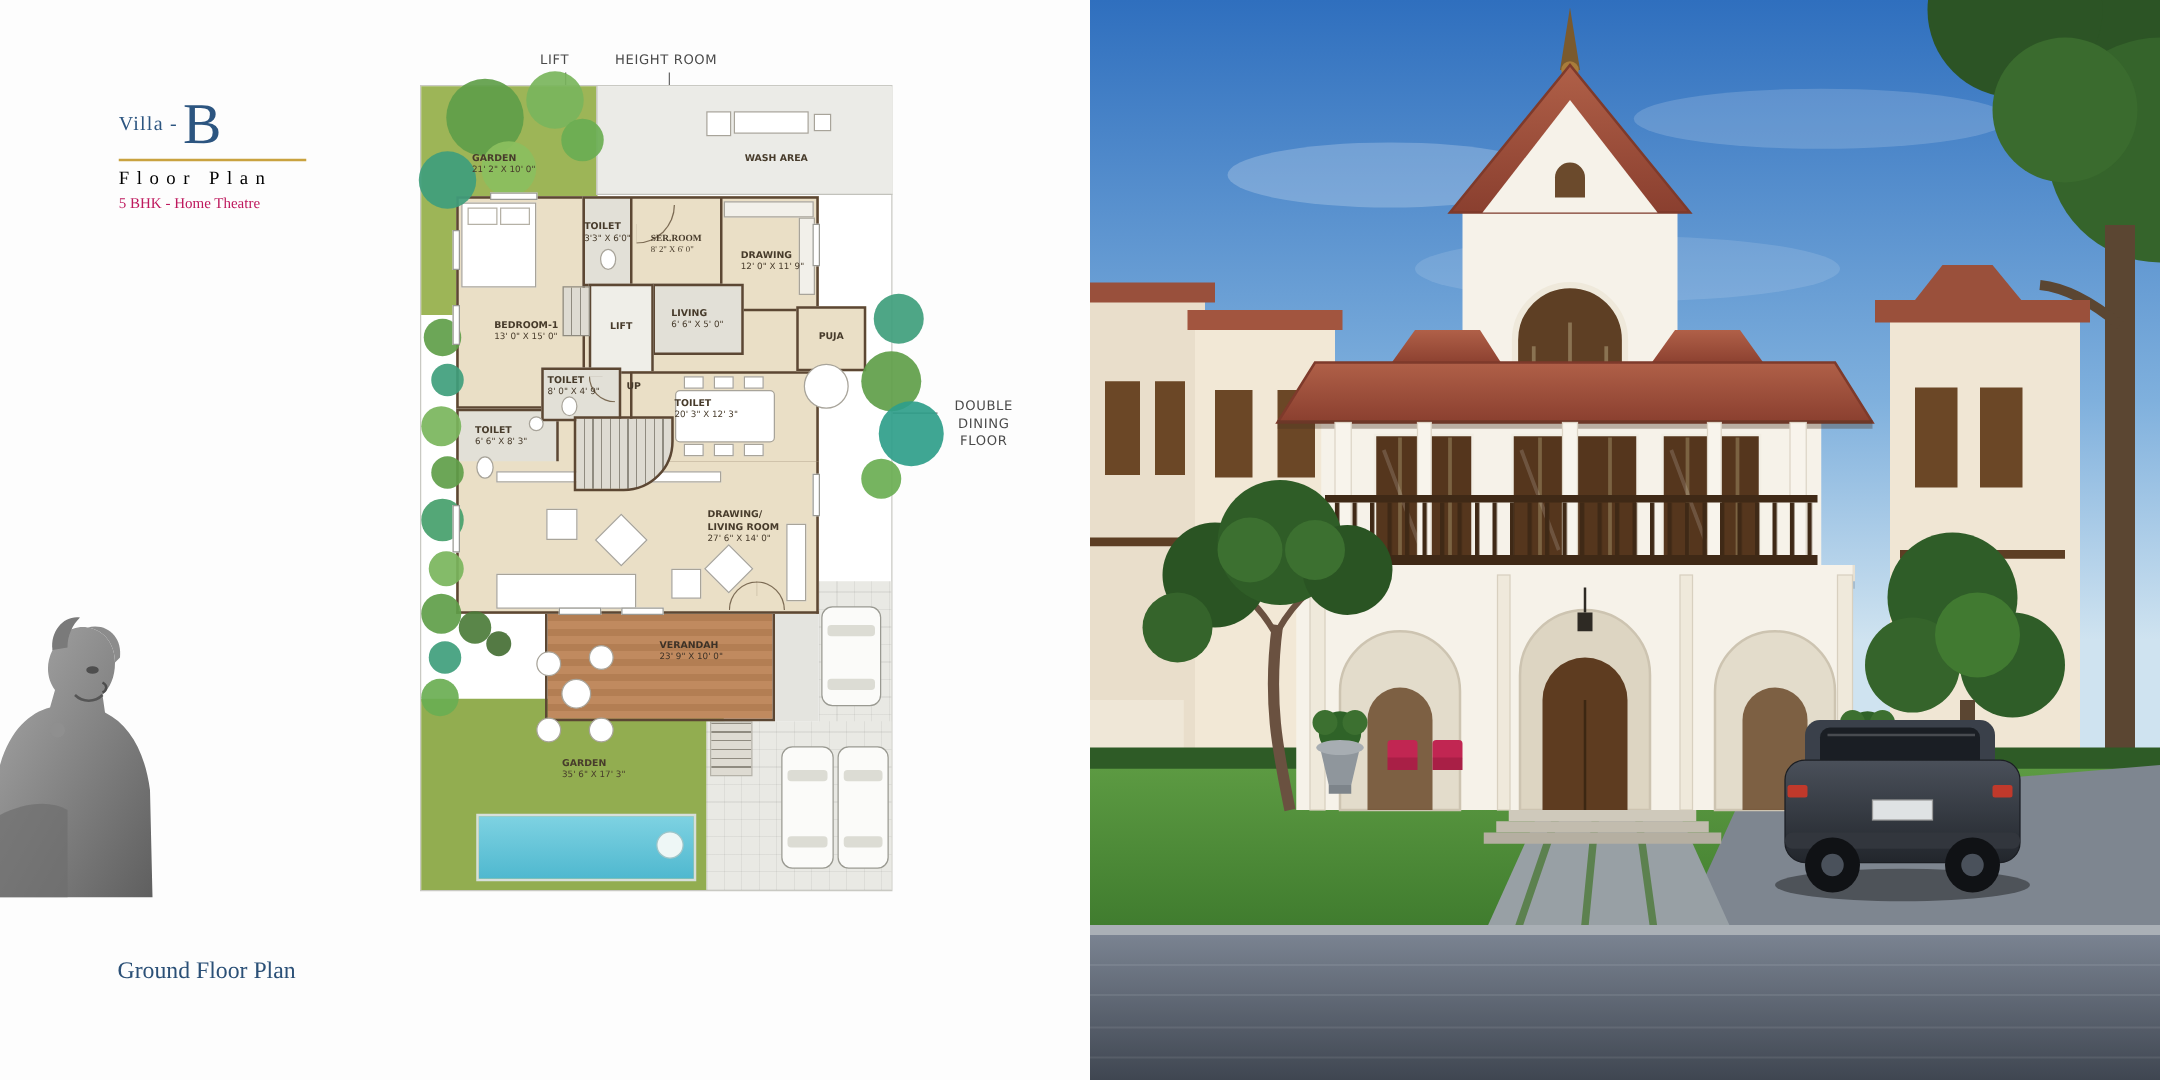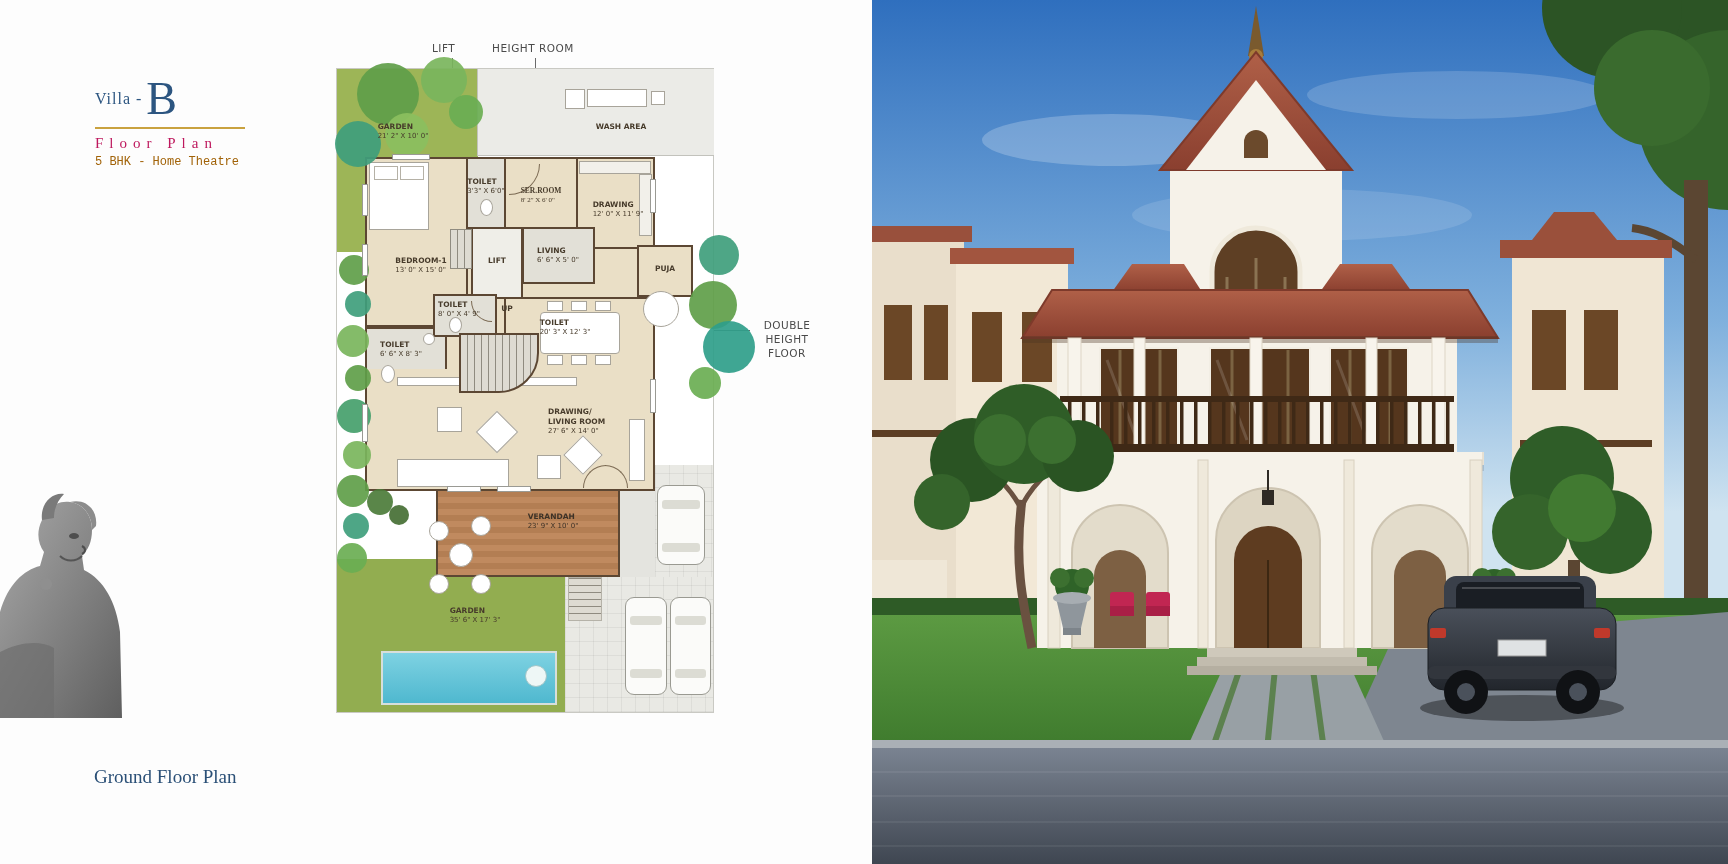--- a/index.html
+++ b/index.html
@@ -5,22 +5,22 @@
   html,body{margin:0;padding:0;background:#ffffff;}
   #page{position:relative;width:1728px;height:864px;background:#fdfdfd;overflow:hidden;
         font-family:"DejaVu Sans",sans-serif;}
   .abs{position:absolute;}
   
   #title-block{position:absolute;left:95px;top:72px;width:150px;text-align:left;}
   #villa-line{font-family:"Liberation Serif",serif;color:#2c5580;}
   #villa-prefix{font-size:16px;letter-spacing:1px;vertical-align:10px;}
   #villa-letter{font-size:46px;letter-spacing:0;}
   #gold-rule{height:2px;background:#c9a23f;margin:2px 0 6px 0;}
-  #plan-title{font-family:"Liberation Serif",serif;font-size:15px;letter-spacing:6px;color:#be185d;white-space:nowrap;}
-  #plan-subtitle{font-family:Liberation Mono, monospace;font-size:12px;color:#a16207;margin-top:3px;white-space:nowrap;}
+  #plan-title{font-family:"Liberation Serif",serif;font-size:15px;letter-spacing:6px;color:#000000;white-space:nowrap;}
+  #plan-subtitle{font-family:Liberation Serif, serif;font-size:12px;color:#be185d;margin-top:3px;white-space:nowrap;}
   
   #footer-caption{position:absolute;left:94px;top:766px;font-family:"Liberation Serif",serif;
                   font-size:19px;color:#2b5077;}
   
   .callout{position:absolute;font-size:10.5px;color:#4a4a4a;letter-spacing:.5px;}
   .leader-v{position:absolute;width:1px;background:#6a6a6a;}
   .leader-h{position:absolute;height:1px;background:#6a6a6a;}
   .leader-dot{position:absolute;width:5px;height:5px;border-radius:50%;background:#2e2e2e;}
   .arrow-left{position:absolute;width:0;height:0;border-top:4px solid transparent;
               border-bottom:4px solid transparent;border-right:7px solid #4a4a4a;}
@@ -65,21 +65,21 @@
   <div class="leader-v" style="left:452px;top:58px;height:192px;"></div>
   <div class="leader-h" style="left:452px;top:250px;width:38px;transform:rotate(-7deg);transform-origin:left;"></div>
   <div class="leader-dot" style="left:487px;top:243px;"></div>
 
   <div class="callout" style="left:492px;top:42px;">HEIGHT ROOM</div>
   <div class="leader-v" style="left:535px;top:58px;height:128px;"></div>
   <div class="leader-dot" style="left:532px;top:186px;"></div>
 
   <div class="callout" style="left:752px;top:318px;width:70px;text-align:center;line-height:1.35;">
     <div>DOUBLE</div>
-    <div>HEIGHT FLOOR</div>
+    <div>DINING FLOOR</div>
   </div>
   <div class="leader-h" style="left:660px;top:330px;width:90px;"></div>
   <div class="arrow-left" style="left:650px;top:326px;"></div>
   <div class="leader-dot" style="left:644px;top:327px;"></div>
 
   <div id="plan">
 
     <div class="abs grass" style="left:0;top:0;width:141px;height:183px;"></div>
     <div class="abs grass" style="left:0;top:490px;width:242px;height:153px;background:#92ad50;"></div>
     <div class="abs tile" style="left:140px;top:0;width:236px;height:86px;background:#ebebe7;border-left:1px solid #c2c2bc;border-bottom:1px solid #c2c2bc;"></div>
@@ -239,21 +239,21 @@
     <div class="room-label" style="left:170px;top:240px;">
       <div>UP</div>
       </div>
     <div class="room-label" style="left:228px;top:258px;z-index:31;">
       <div>TOILET</div>
         <div class="rd">20' 3" X 12' 3"</div>
       </div>
     <div class="room-label" style="left:328px;top:200px;">
       <div>PUJA</div>
       </div>
-    <div class="room-label" style="left:240px;top:352px;white-space:normal;width:58px;">
+    <div class="room-label" style="left:258px;top:352px;white-space:normal;width:58px;">
       <div>DRAWING/ LIVING ROOM</div>
         <div class="rd">27' 6" X 14' 0"</div>
       </div>
     <div class="room-label" style="left:216px;top:452px;color:#3d3227;">
       <div>VERANDAH</div>
         <div class="rd">23' 9" X 10' 0"</div>
       </div>
     <div class="room-label" style="left:138px;top:546px;">
       <div>GARDEN</div>
         <div class="rd">35' 6" X 17' 3"</div>

